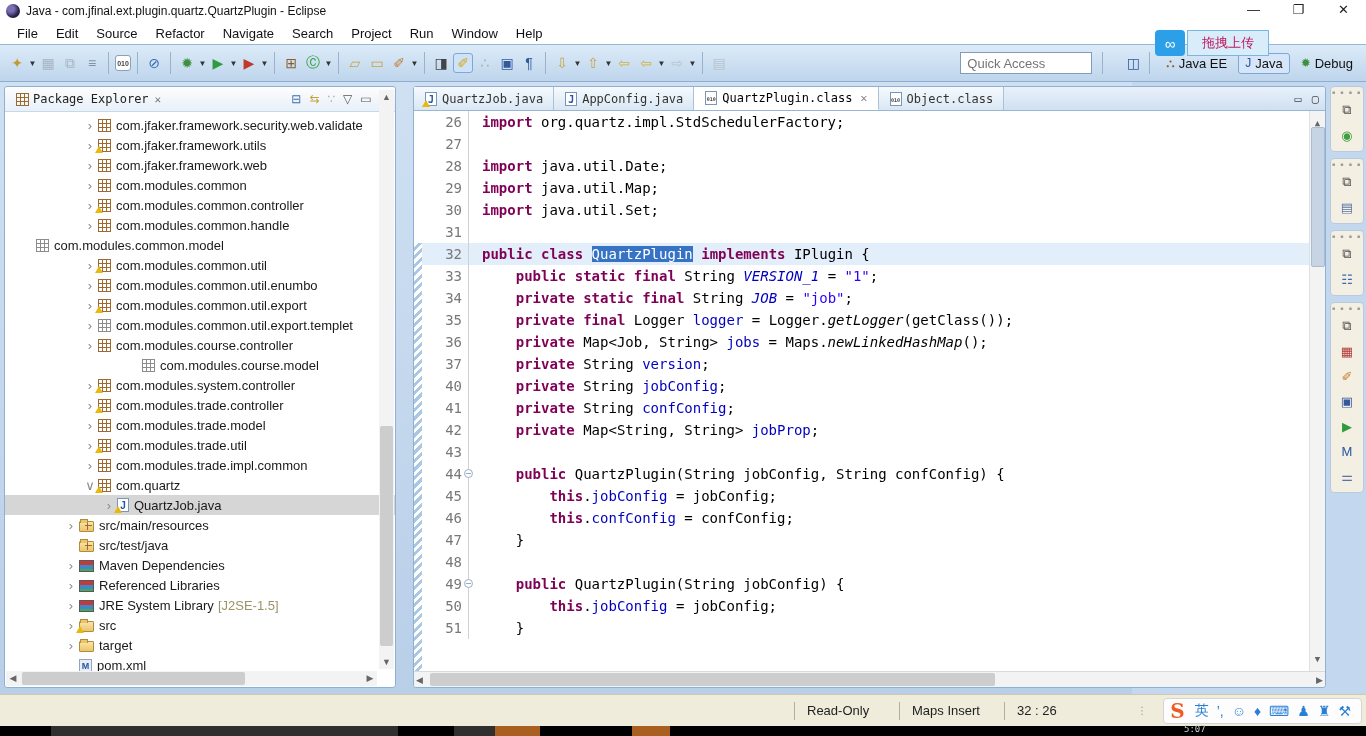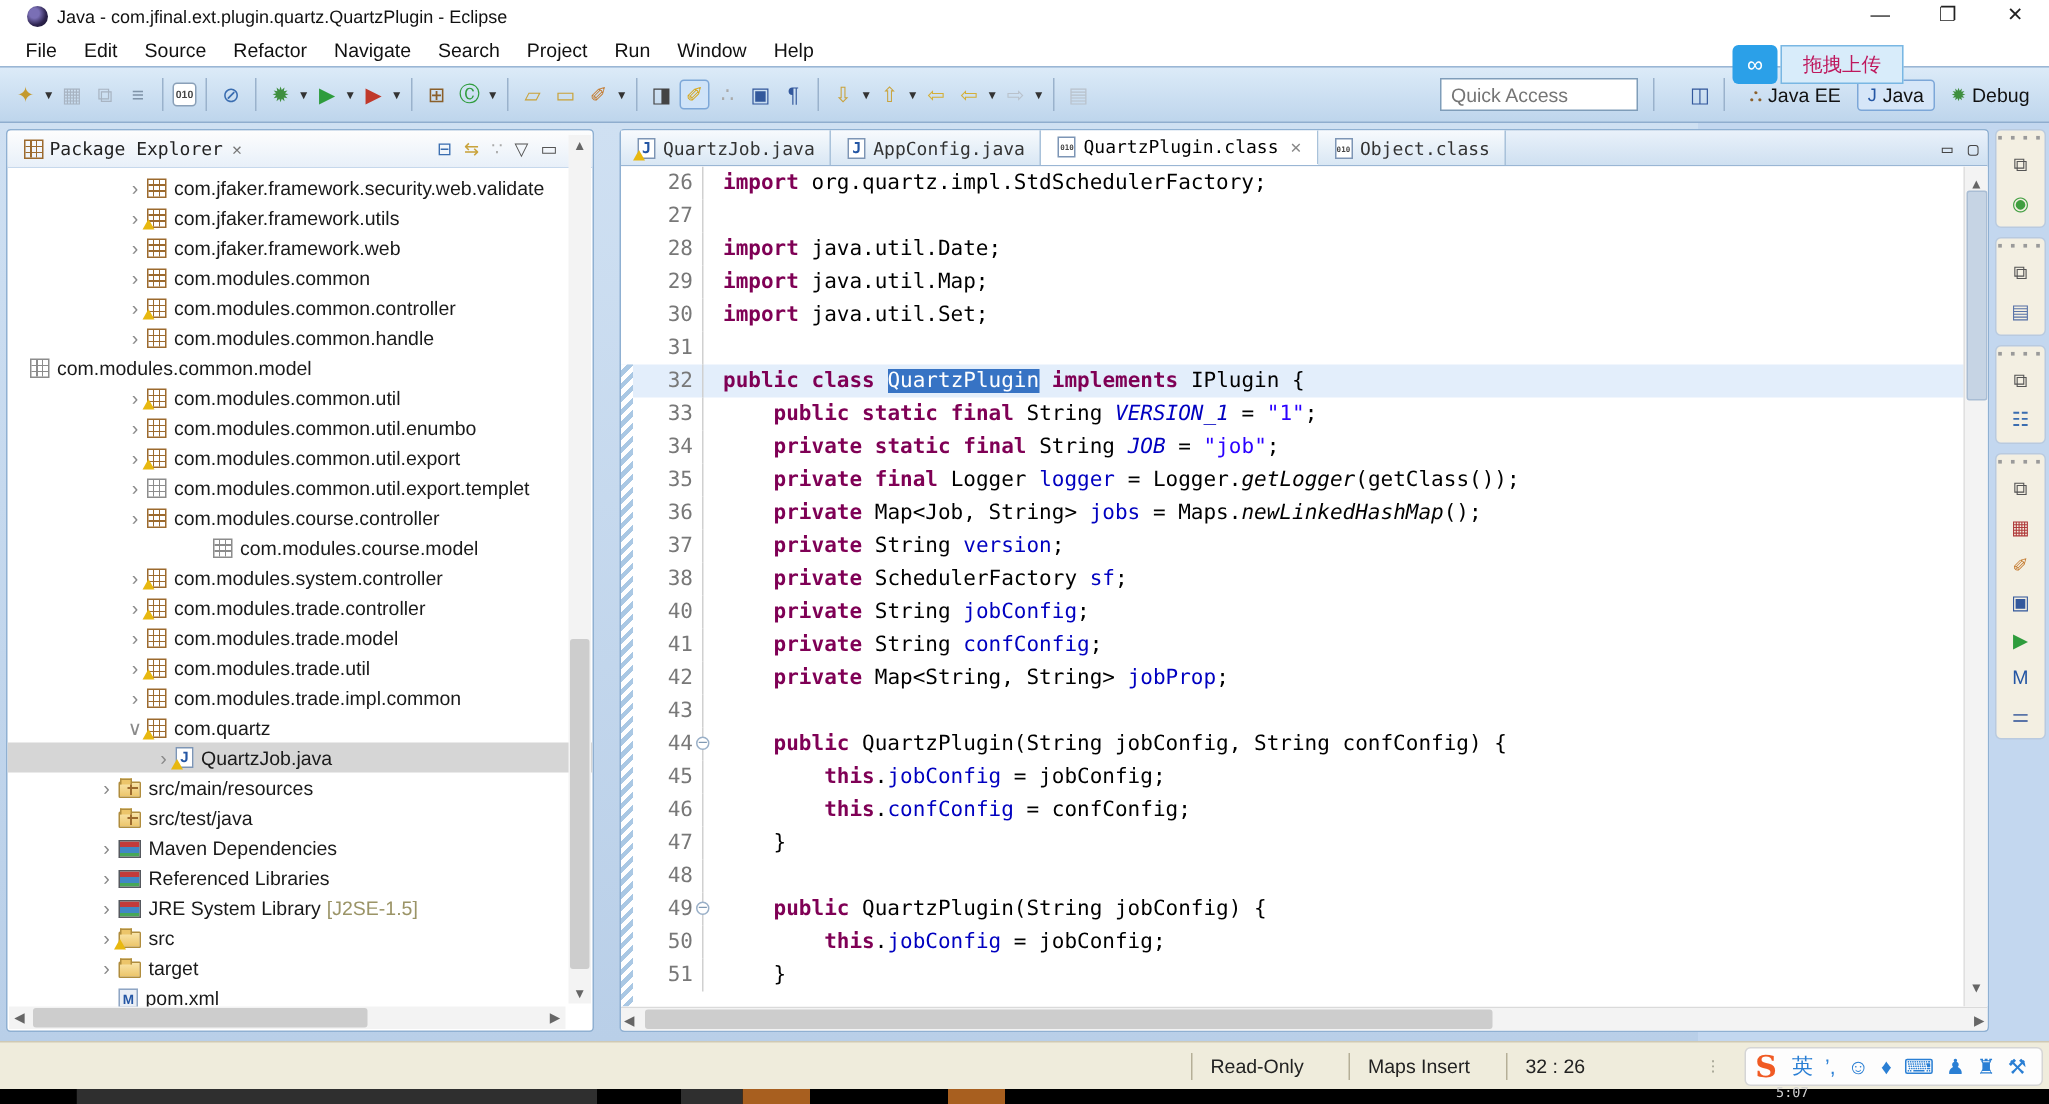--- a/index.html
+++ b/index.html
@@ -1,20 +1,20 @@
 <!DOCTYPE html>
 <html><head>
 <meta charset="utf-8">
 <style>
   * { margin:0; padding:0; box-sizing:border-box; }
   html,body { width:1366px; height:736px; overflow:hidden; font-family:"Liberation Sans", sans-serif; background:#c3d7ef; }
   .win { position:relative; width:1366px; height:736px; }
 
   
-  .titlebar { height:22px; background:#ffffff; display:flex; align-items:center; padding-left:18px; font-size:12px; color:#111; }
+  .titlebar { height:22px; background:#ffffff; display:flex; align-items:center; padding-left:6px; font-size:12px; color:#111; }
   .app-icon { width:14px; height:14px; border-radius:50%; background:radial-gradient(circle at 35% 35%, #7a6fb5 0 25%, #2e2450 60%, #141026); margin-right:6px; flex:none; }
   .win-controls { margin-left:auto; display:flex; height:22px; }
   .win-controls div { width:45px; text-align:center; line-height:20px; font-size:13px; color:#222; }
 
   
   .menubar { height:22px; background:#ffffff; display:flex; align-items:center; padding-left:8px; font-size:13px; color:#111; }
   .menu-item { padding:2px 9px; }
 
   
   .toolbar { height:38px; background:linear-gradient(#dcebf8,#bed5ec); border-top:1px solid #9ab6d4; border-bottom:1px solid #8fadce; display:flex; align-items:center; padding:0 6px; }
@@ -266,21 +266,21 @@
           <div class="trow" style="padding-left: 78px;">
             <div class="tarrow">›</div>
             <div class="t-ico i-pkg warn"></div>
             <span>com.modules.common.controller</span>
           </div>
           <div class="trow" style="padding-left: 78px;">
             <div class="tarrow">›</div>
             <div class="t-ico i-pkg"></div>
             <span>com.modules.common.handle</span>
           </div>
-          <div class="trow" style="">
+          <div class="trow" style=" margin-left: 16px;">
             <div class="tarrow"></div>
             <div class="t-ico i-pkg empty"></div>
             <span>com.modules.common.model</span>
           </div>
           <div class="trow" style="padding-left: 78px;">
             <div class="tarrow">›</div>
             <div class="t-ico i-pkg warn"></div>
             <span>com.modules.common.util</span>
           </div>
           <div class="trow" style="padding-left: 78px;">
@@ -429,21 +429,20 @@
             <div class="cline"><div class="gutter">28</div><div class="gut-sep"></div><div class="ctext"><span class="k">import</span><span class="d"> java.util.Date;</span></div></div>
             <div class="cline"><div class="gutter">29</div><div class="gut-sep"></div><div class="ctext"><span class="k">import</span><span class="d"> java.util.Map;</span></div></div>
             <div class="cline"><div class="gutter">30</div><div class="gut-sep"></div><div class="ctext"><span class="k">import</span><span class="d"> java.util.Set;</span></div></div>
             <div class="cline"><div class="gutter">31</div><div class="gut-sep"></div><div class="ctext"></div></div>
             <div class="cline cur"><div class="gutter">32</div><div class="gut-sep"></div><div class="ctext"><span class="k">public</span><span class="d"> </span><span class="k">class</span><span class="d"> </span><span class="hl">QuartzPlugin</span><span class="d"> </span><span class="k">implements</span><span class="d"> IPlugin {</span></div></div>
             <div class="cline"><div class="gutter">33</div><div class="gut-sep"></div><div class="ctext"><span class="d">    </span><span class="k">public</span><span class="d"> </span><span class="k">static</span><span class="d"> </span><span class="k">final</span><span class="d"> String </span><span class="sf">VERSION_1</span><span class="d"> = </span><span class="s">"1"</span><span class="d">;</span></div></div>
             <div class="cline"><div class="gutter">34</div><div class="gut-sep"></div><div class="ctext"><span class="d">    </span><span class="k">private</span><span class="d"> </span><span class="k">static</span><span class="d"> </span><span class="k">final</span><span class="d"> String </span><span class="sf">JOB</span><span class="d"> = </span><span class="s">"job"</span><span class="d">;</span></div></div>
             <div class="cline"><div class="gutter">35</div><div class="gut-sep"></div><div class="ctext"><span class="d">    </span><span class="k">private</span><span class="d"> </span><span class="k">final</span><span class="d"> Logger </span><span class="f">logger</span><span class="d"> = Logger.</span><span class="m">getLogger</span><span class="d">(getClass());</span></div></div>
             <div class="cline"><div class="gutter">36</div><div class="gut-sep"></div><div class="ctext"><span class="d">    </span><span class="k">private</span><span class="d"> Map&lt;Job, String&gt; </span><span class="f">jobs</span><span class="d"> = Maps.</span><span class="m">newLinkedHashMap</span><span class="d">();</span></div></div>
             <div class="cline"><div class="gutter">37</div><div class="gut-sep"></div><div class="ctext"><span class="d">    </span><span class="k">private</span><span class="d"> String </span><span class="f">version</span><span class="d">;</span></div></div>
-            <div class="cline"><div class="gutter">38</div><div class="gut-sep"></div><div class="ctext"><span class="d">    </span><span class="k">private</span><span class="d"> SchedulerFactory </span><span class="f">sf</span><span class="d">;</span></div></div>
             <div class="cline"><div class="gutter">40</div><div class="gut-sep"></div><div class="ctext"><span class="d">    </span><span class="k">private</span><span class="d"> String </span><span class="f">jobConfig</span><span class="d">;</span></div></div>
             <div class="cline"><div class="gutter">41</div><div class="gut-sep"></div><div class="ctext"><span class="d">    </span><span class="k">private</span><span class="d"> String </span><span class="f">confConfig</span><span class="d">;</span></div></div>
             <div class="cline"><div class="gutter">42</div><div class="gut-sep"></div><div class="ctext"><span class="d">    </span><span class="k">private</span><span class="d"> Map&lt;String, String&gt; </span><span class="f">jobProp</span><span class="d">;</span></div></div>
             <div class="cline"><div class="gutter">43</div><div class="gut-sep"></div><div class="ctext"></div></div>
             <div class="cline"><div class="gutter">44<div class="fold">–</div></div><div class="gut-sep"></div><div class="ctext"><span class="d">    </span><span class="k">public</span><span class="d"> QuartzPlugin(String jobConfig, String confConfig) {</span></div></div>
             <div class="cline"><div class="gutter">45</div><div class="gut-sep"></div><div class="ctext"><span class="d">        </span><span class="k">this</span><span class="d">.</span><span class="f">jobConfig</span><span class="d"> = jobConfig;</span></div></div>
             <div class="cline"><div class="gutter">46</div><div class="gut-sep"></div><div class="ctext"><span class="d">        </span><span class="k">this</span><span class="d">.</span><span class="f">confConfig</span><span class="d"> = confConfig;</span></div></div>
             <div class="cline"><div class="gutter">47</div><div class="gut-sep"></div><div class="ctext"><span class="d">    }</span></div></div>
             <div class="cline"><div class="gutter">48</div><div class="gut-sep"></div><div class="ctext"></div></div>
             <div class="cline"><div class="gutter">49<div class="fold">–</div></div><div class="gut-sep"></div><div class="ctext"><span class="d">    </span><span class="k">public</span><span class="d"> QuartzPlugin(String jobConfig) {</span></div></div>

